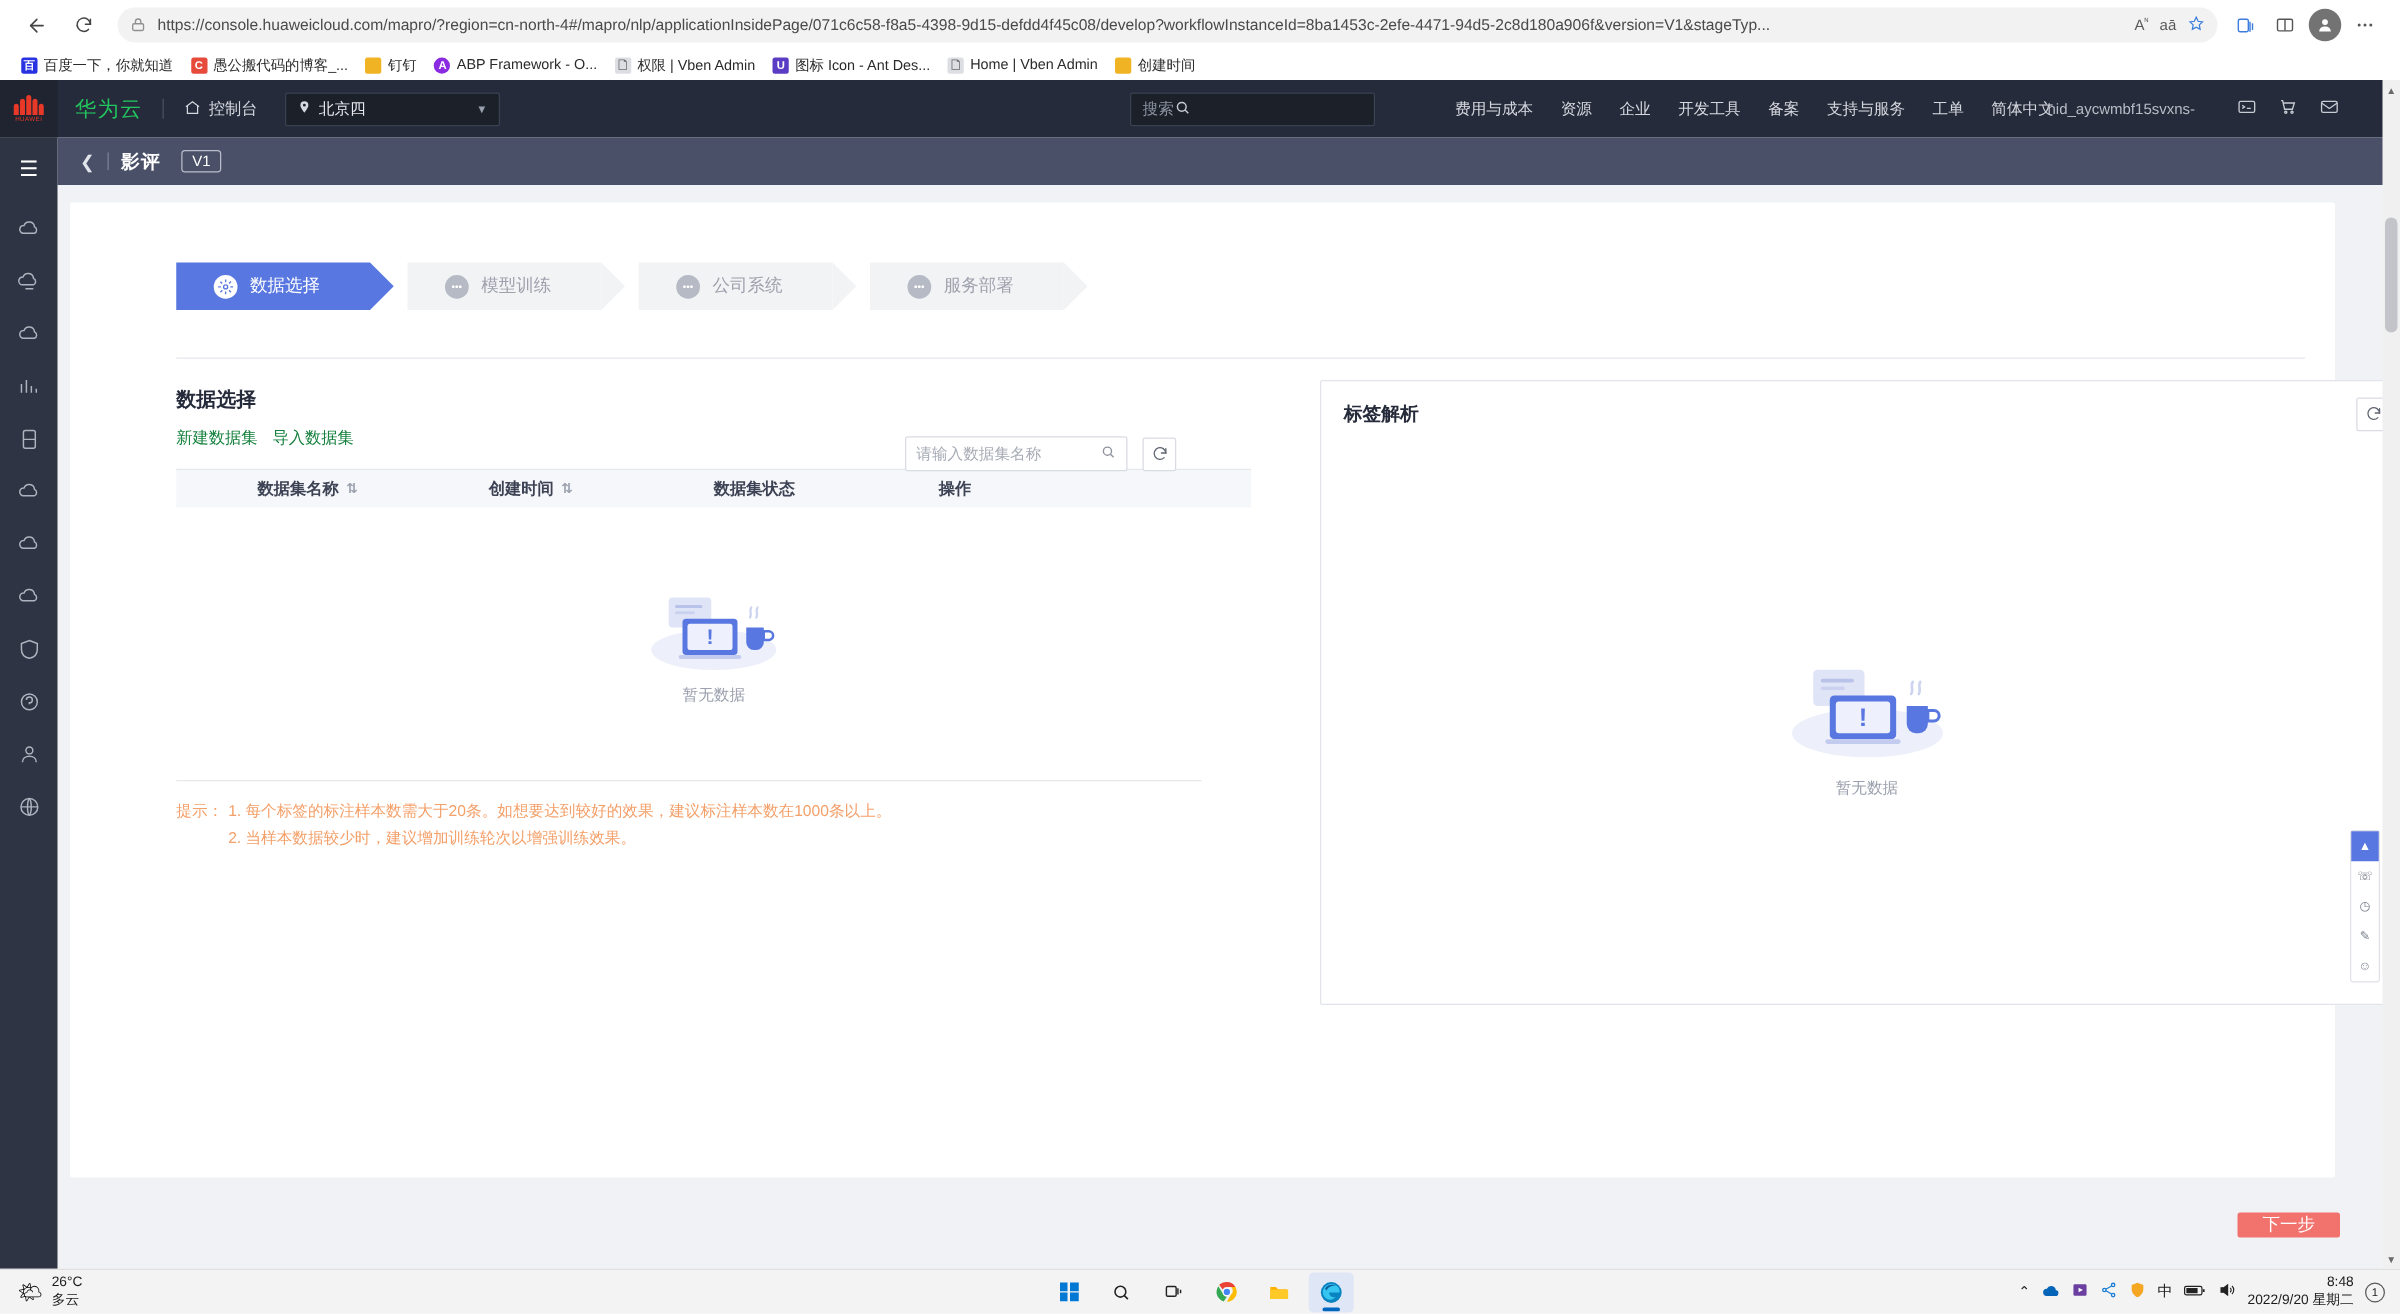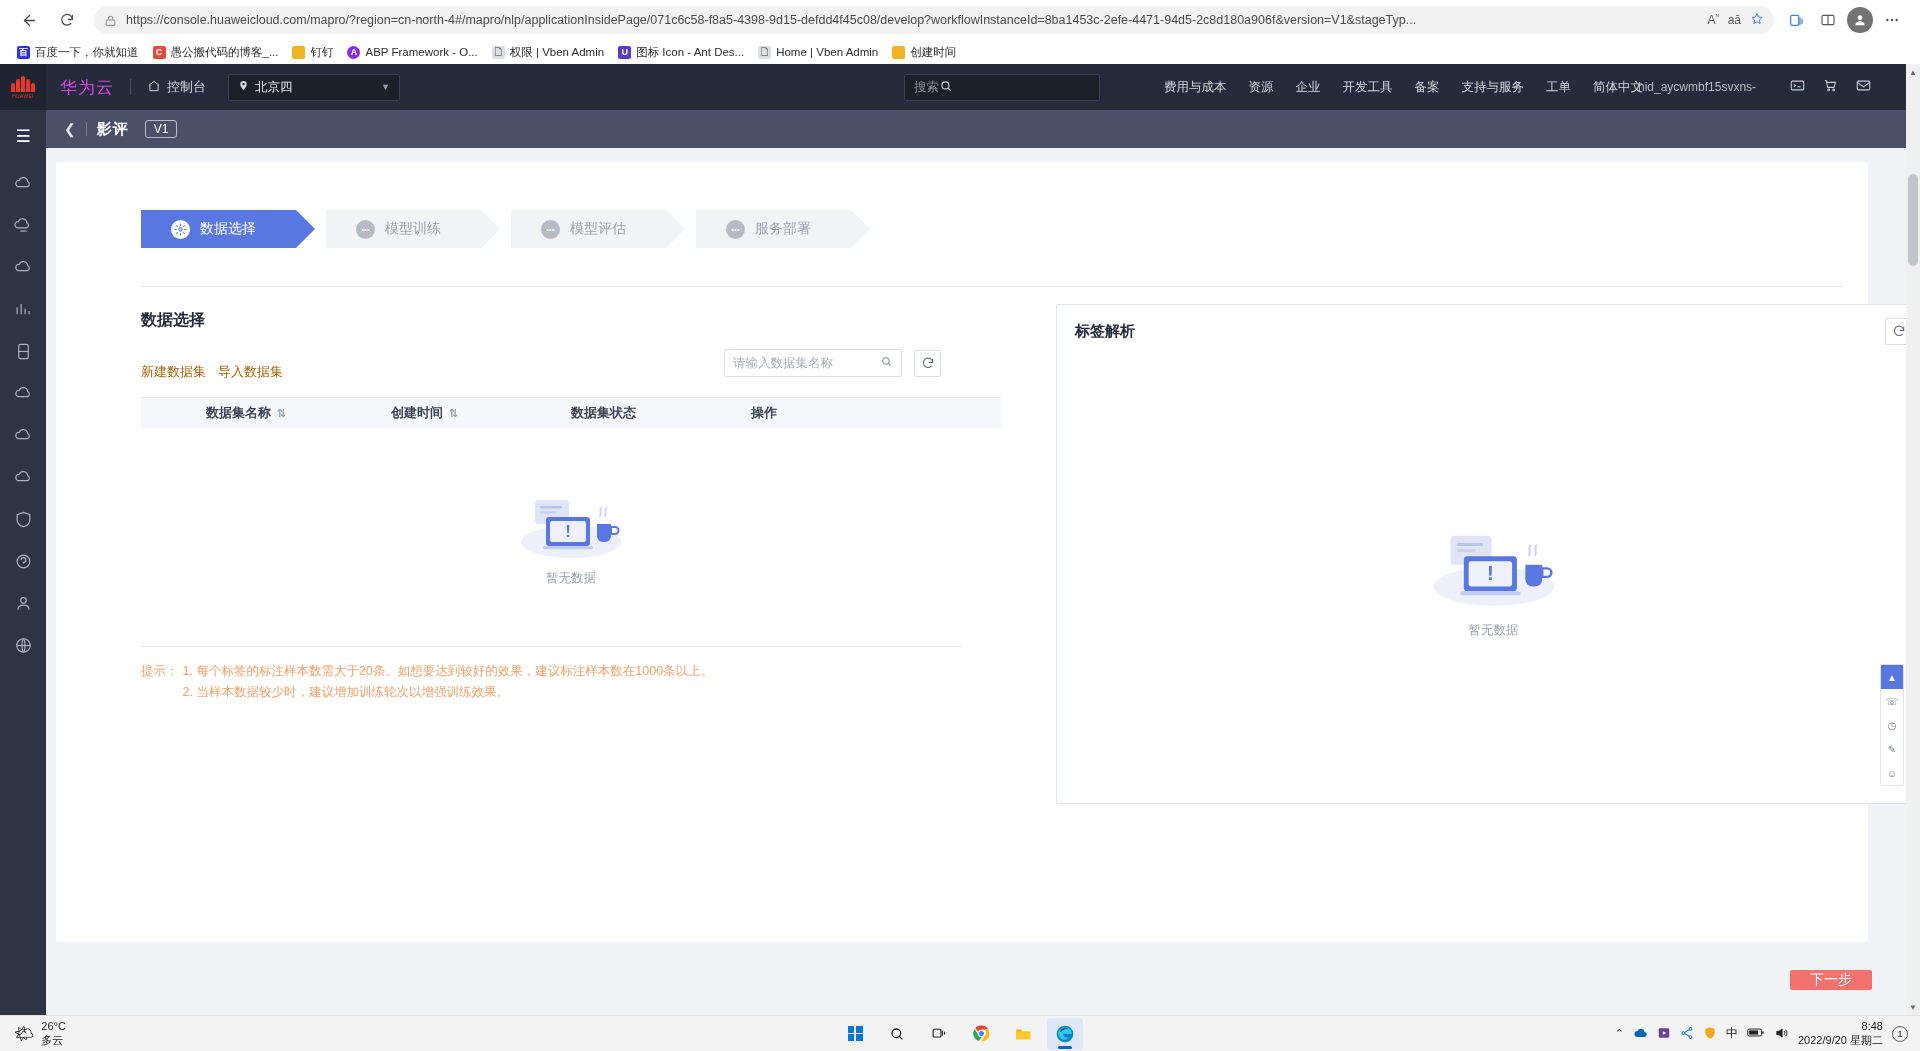--- a/index.html
+++ b/index.html
@@ -64,21 +64,21 @@
 
   
   .hw-top {
     height: 46px; background: #252b3a; display: flex; align-items: center;
     color: #e8e9ee; font-size: 13px; position: relative;
   }
   .hw-logo-box { width: 46px; height: 46px; background: #1f2430; display:flex; align-items:center; justify-content:center; flex-direction:column; }
   .hw-petal { display:flex; gap:1px; align-items:flex-end; }
   .hw-petal i { display:block; width:4px; background:#e83828; border-radius: 3px 3px 0 0; }
   .hw-logo-txt { font-size:5px; color:#e83828; letter-spacing:.3px; margin-top:1px; }
-  .hw-brand { font-size: 17px; color:#d946ef; margin-left: 14px; letter-spacing: 1px; }
+  .hw-brand { font-size: 17px; color:#22c55e; margin-left: 14px; letter-spacing: 1px; }
   .hw-div { width:1px; height:16px; background:#4a5161; margin: 0 16px; }
   .hw-item { display:flex; align-items:center; gap:6px; cursor:pointer; color:#d6d8e0; }
   .hw-region {
     margin-left: 22px; width: 172px; height: 27px; background:#1b2troupe;
     background:#1b2029; border:1px solid #3a4152; border-radius:2px;
     display:flex; align-items:center; padding: 0 9px; gap:6px; cursor:pointer; font-size:12.5px;
   }
   .hw-region .car { margin-left:auto; font-size:9px; color:#9aa0ad; }
   .hw-search {
     position:absolute; left: 904px; width: 196px; height: 27px;
@@ -155,21 +155,21 @@
   }
   .step-chev {
     width: 30px; position: relative;
   }
   .divider-line { position:absolute; left:85px; right:24px; top:124px; height:1px; background:#e6e8ec; }
 
   
   .lpanel { position:absolute; left:85px; top:148px; width:860px; }
   .sec-title { font-size:16px; font-weight:600; color:#252b3a; }
   .links { margin-top:10px; display:flex; gap:12px; font-size:13px; }
-  .links a { color:#a16207; text-decoration:none; cursor:pointer;margin-top:22px; }
+  .links a { color:#15803d; text-decoration:none; cursor:pointer; }
 
   .tbl-toolbar { position:absolute; right:4px; top:4px; display:flex; align-items:center; gap:12px; }
   .srch {
     width: 178px; height:28px; border:1px solid #d9dce3; border-radius:2px;
     display:flex; align-items:center; padding:0 8px; font-size:12.5px; color:#a8acb6;
     background:#fff;
   }
   .srch .mg { margin-left:auto; color:#8d929d; }
   .refresh-btn {
     width:27px; height:27px; border:1px solid #d9dce3; border-radius:2px;
@@ -528,21 +528,21 @@
             <span>数据选择</span>
           </div>
           <div class="step-chev"></div>
           <div class="step idle">
             <span class="bubble">•••</span>
             <span>模型训练</span>
           </div>
           <div class="step-chev"></div>
           <div class="step idle">
             <span class="bubble">•••</span>
-            <span>模型评估</span>
+            <span>公司系统</span>
           </div>
           <div class="step-chev"></div>
           <div class="step idle">
             <span class="bubble">•••</span>
             <span>服务部署</span>
           </div>
         </div>
 
         <div class="divider-line"></div>
 

